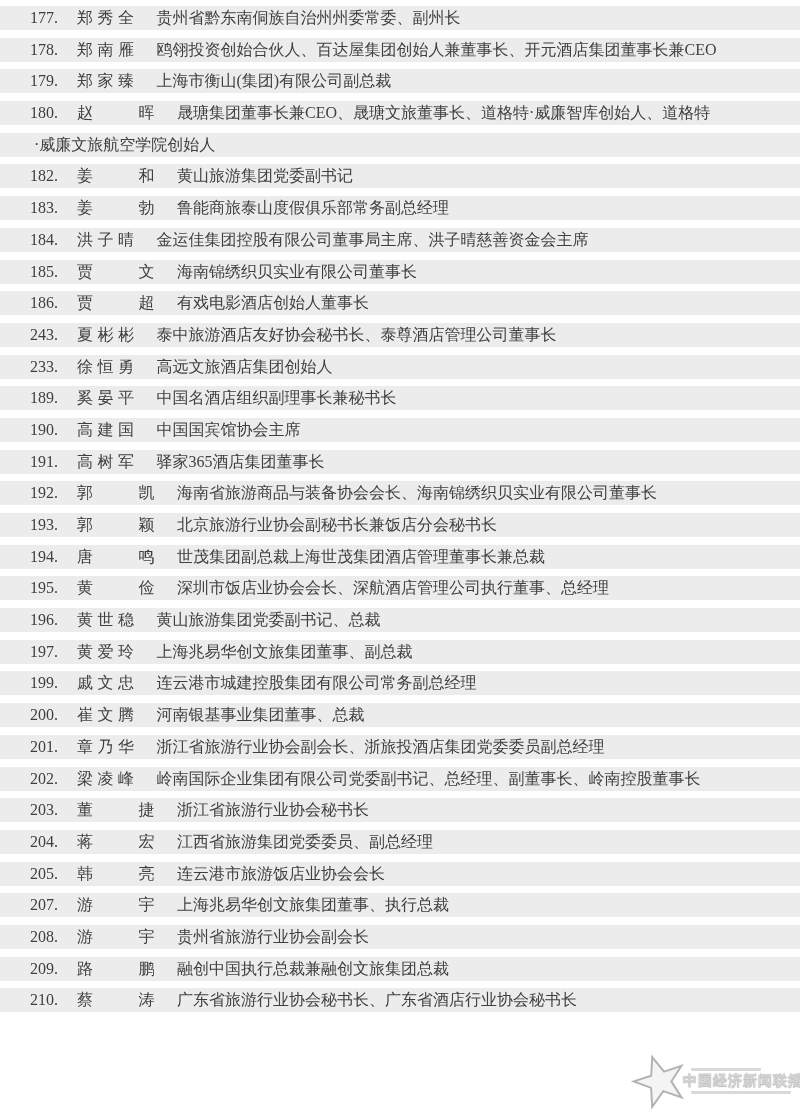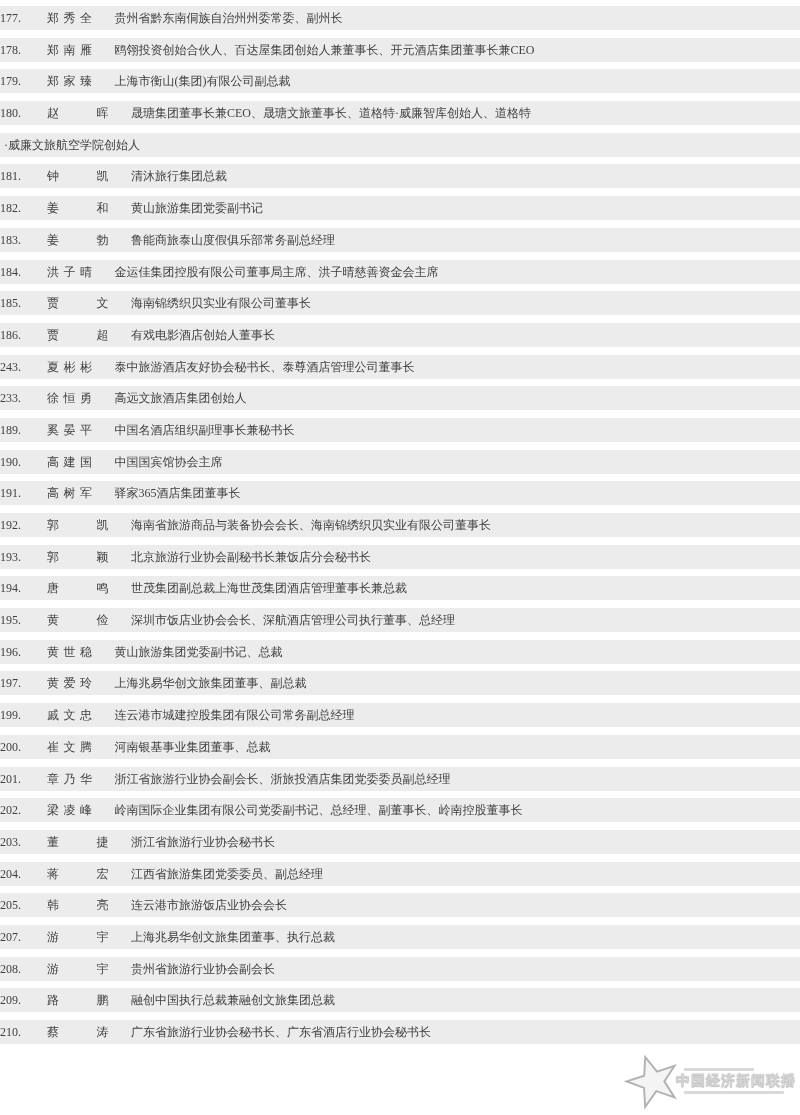--- a/index.html
+++ b/index.html
@@ -5,51 +5,51 @@
   html,body{margin:0;padding:0;background:#ffffff;}
   body{
     width:800px;height:1115px;overflow:hidden;position:relative;
     font-family:"Liberation Serif","DejaVu Serif",serif;
   }
   #list{padding-top:6px;}
   .band{
     height:24px;line-height:24px;
     background:#ececec;
     margin-bottom:7.7px;
+    padding-left:30px;
     white-space:nowrap;
-    font-size:12px;color:#3f3f3f;
+    font-size:16px;color:#3f3f3f;
   }
   .num{display:inline-block;width:47px;}
   .name{letter-spacing:4.5px;}
   .title{margin-left:18px;}
   .cont .title{margin-left:4px;}
   .watermark{
-    position:absolute;right:16px;bottom:4px;width:160px;height:60px;
-    display:flex;align-items:center;pointer-events:none;
+    position:absolute;right:3px;bottom:4px;width:160px;height:60px;
+    display:flex;align-items:center;pointer-events:none;justify-content:center;
   }
   .wm-star{flex:0 0 auto;margin-right:-6px;}
   .wm-textcol{display:flex;flex-direction:column;align-items:flex-start;}
   .wm-bar{height:3px;background:#d9d9d9;border-radius:1px;}
   .wm-bar.top{width:70px;margin-bottom:1px;margin-left:8px;}
   .wm-bar.bottom{width:100px;margin-top:1px;margin-left:8px;}
   .wm-text{
     font-size:14px;font-weight:bold;letter-spacing:1px;white-space:nowrap;
     color:#d6d6d6;text-shadow:0 0 1px #a8a8a8, 0 1px 1px #bdbdbd;
   }
 </style>
 </head>
 <body>
 
 <div id="list">
     <div class="band"><span class="num">177.</span><span class="name">郑秀全</span><span class="title">贵州省黔东南侗族自治州州委常委、副州长</span></div>
     <div class="band"><span class="num">178.</span><span class="name">郑南雁</span><span class="title">鸥翎投资创始合伙人、百达屋集团创始人兼董事长、开元酒店集团董事长兼CEO</span></div>
     <div class="band"><span class="num">179.</span><span class="name">郑家臻</span><span class="title">上海市衡山(集团)有限公司副总裁</span></div>
     <div class="band"><span class="num">180.</span><span class="name">赵　　晖</span><span class="title">晟瑭集团董事长兼CEO、晟瑭文旅董事长、道格特·威廉智库创始人、道格特</span></div>
     <div class="band cont"><span class="title">·威廉文旅航空学院创始人</span></div>
-    <div class="band"><span class="num">181.</span><span class="name">钟　　凯</span><span class="title">清沐旅行集团总裁</span></div>
     <div class="band"><span class="num">182.</span><span class="name">姜　　和</span><span class="title">黄山旅游集团党委副书记</span></div>
     <div class="band"><span class="num">183.</span><span class="name">姜　　勃</span><span class="title">鲁能商旅泰山度假俱乐部常务副总经理</span></div>
     <div class="band"><span class="num">184.</span><span class="name">洪子晴</span><span class="title">金运佳集团控股有限公司董事局主席、洪子晴慈善资金会主席</span></div>
     <div class="band"><span class="num">185.</span><span class="name">贾　　文</span><span class="title">海南锦绣织贝实业有限公司董事长</span></div>
     <div class="band"><span class="num">186.</span><span class="name">贾　　超</span><span class="title">有戏电影酒店创始人董事长</span></div>
     <div class="band"><span class="num">243.</span><span class="name">夏彬彬</span><span class="title">泰中旅游酒店友好协会秘书长、泰尊酒店管理公司董事长</span></div>
     <div class="band"><span class="num">233.</span><span class="name">徐恒勇</span><span class="title">高远文旅酒店集团创始人</span></div>
     <div class="band"><span class="num">189.</span><span class="name">奚晏平</span><span class="title">中国名酒店组织副理事长兼秘书长</span></div>
     <div class="band"><span class="num">190.</span><span class="name">高建国</span><span class="title">中国国宾馆协会主席</span></div>
     <div class="band"><span class="num">191.</span><span class="name">高树军</span><span class="title">驿家365酒店集团董事长</span></div>

